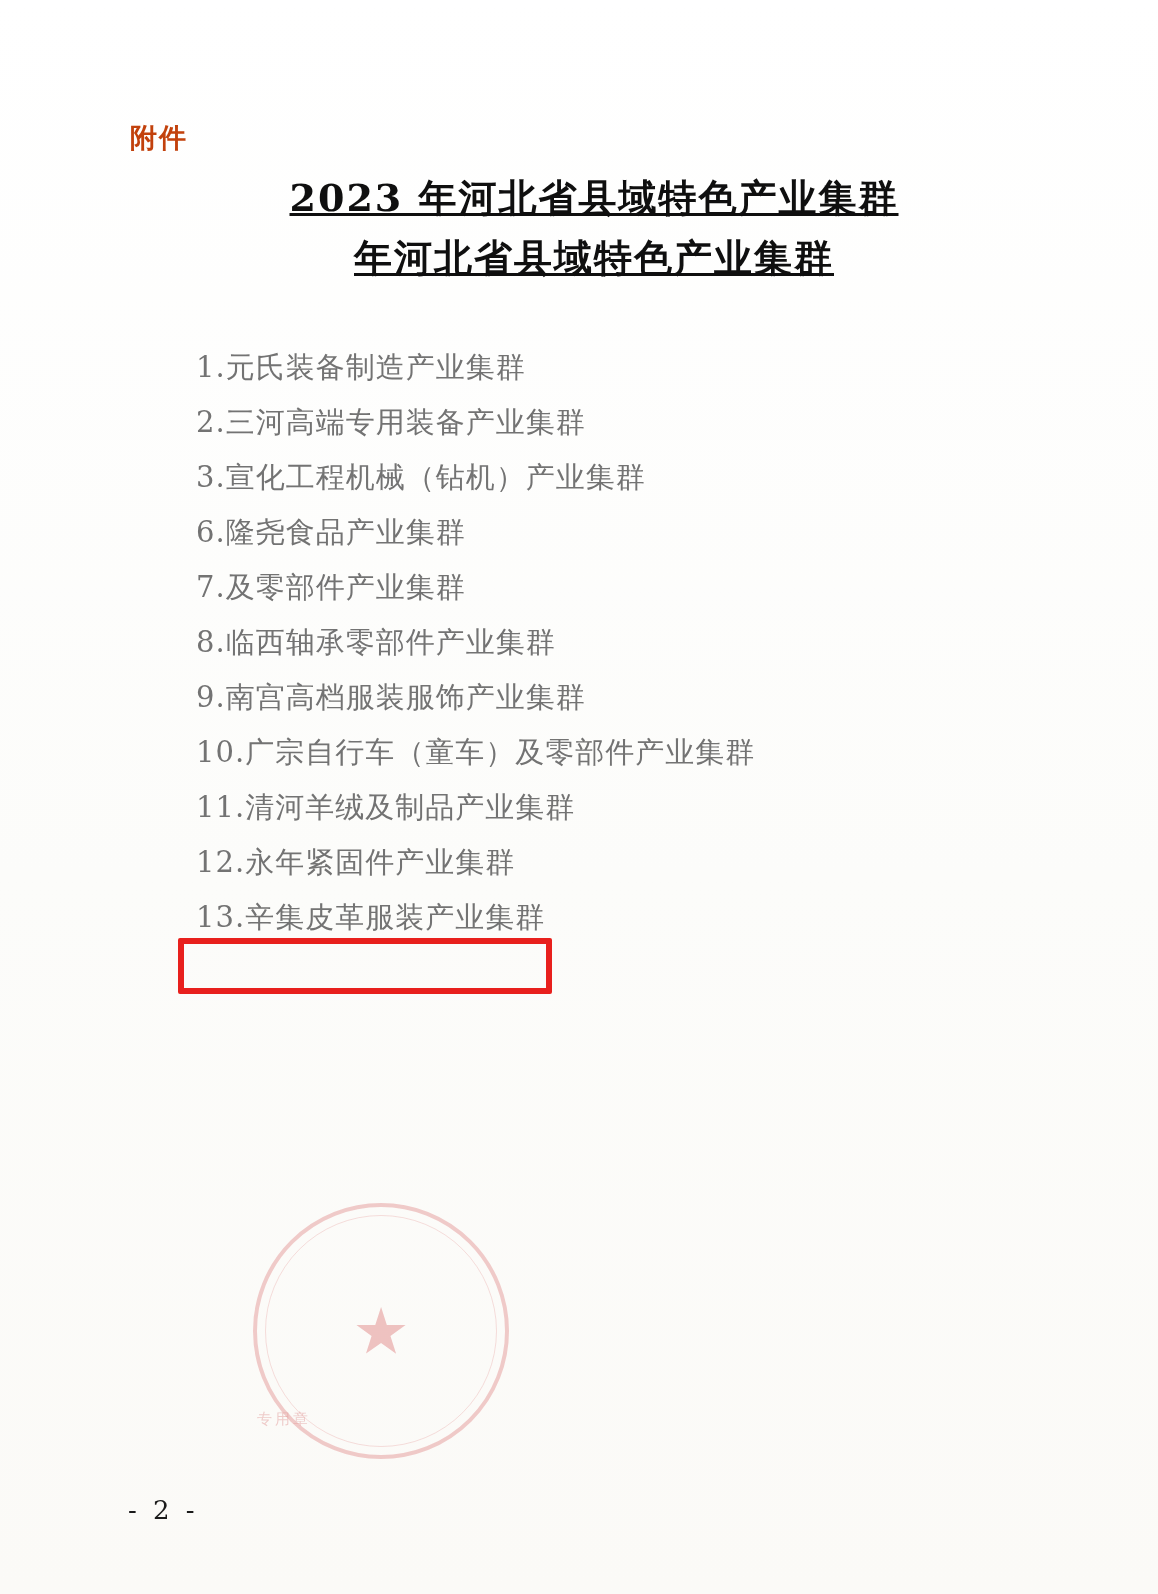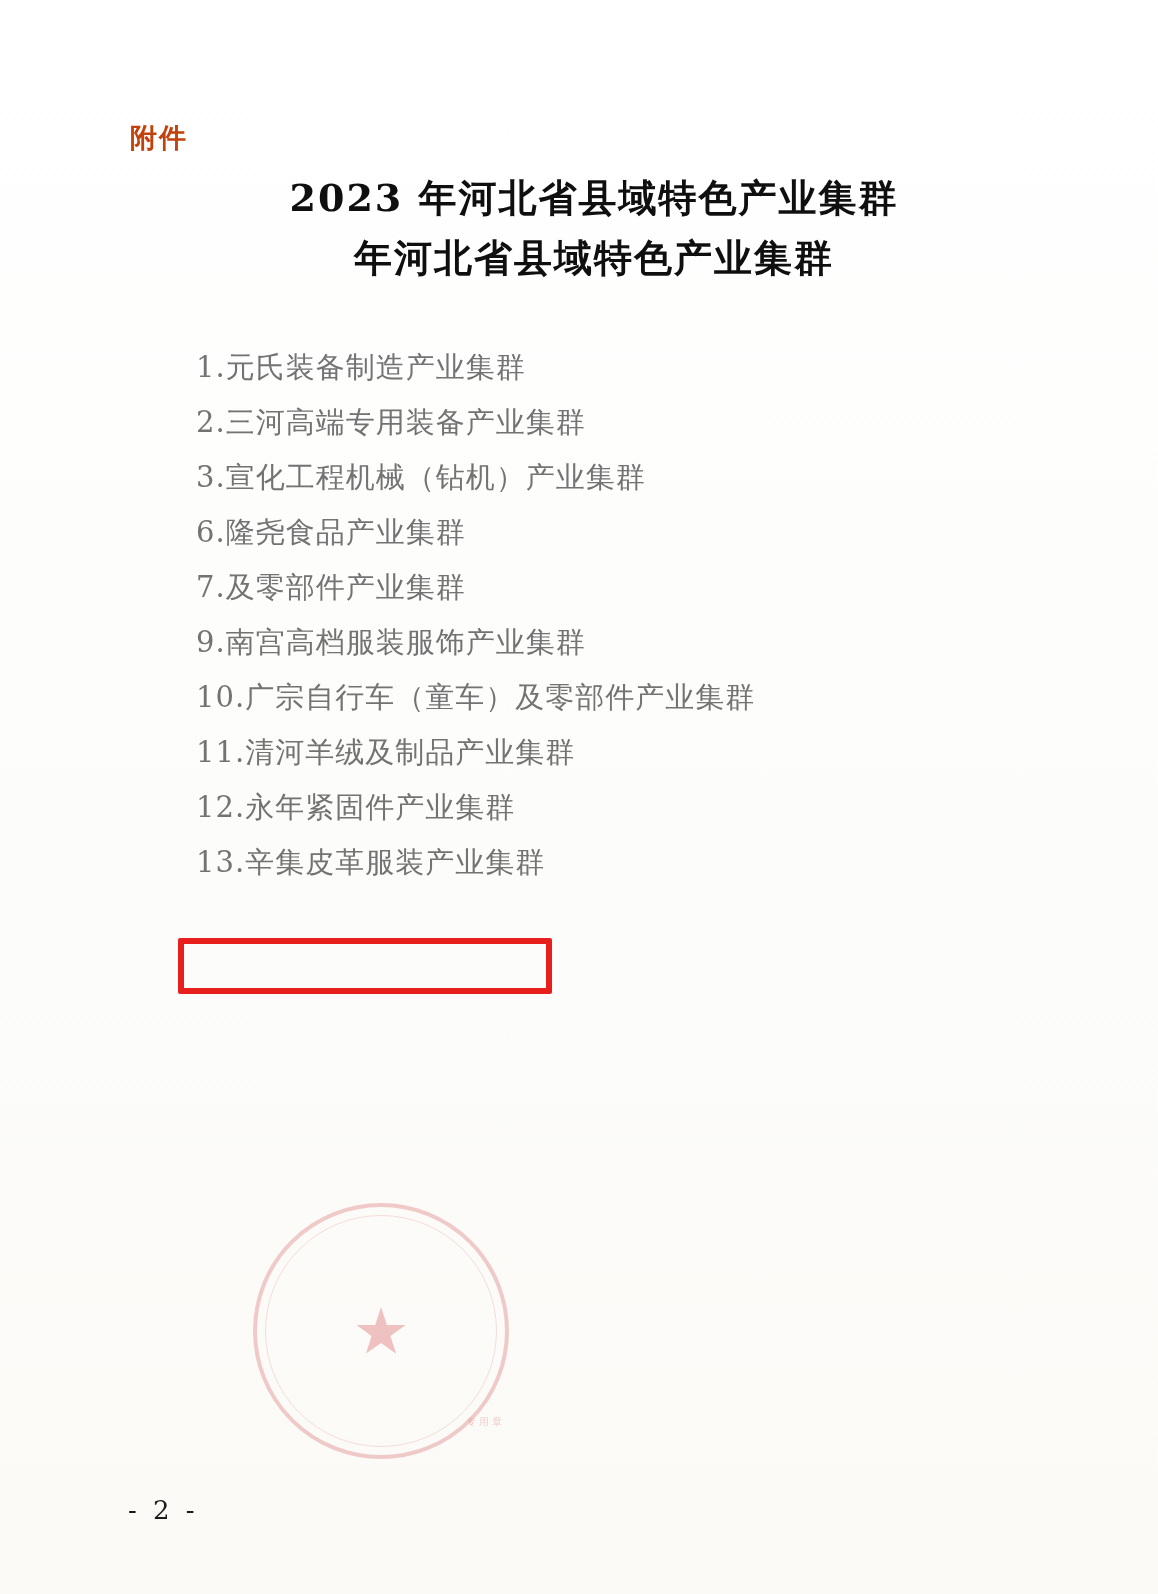--- a/index.html
+++ b/index.html
@@ -50,20 +50,21 @@
     width: 1158px;
     text-align: center;
     font-family: "DejaVu Serif", "Liberation Serif", serif;
     font-weight: 700;
     font-size: 38px;
     line-height: 60px;
     letter-spacing: 2px;
     color: #0f0f0f;
     padding-left: 30px;
     box-sizing: border-box;
+    text-decoration: underline;
   }
   .doc-title .line {
     display: block;
   }
   .list {
     position: absolute;
     left: 196px;
     top: 340px;
     width: 820px;
   }
@@ -123,22 +124,22 @@
     transform: translate(-50%, -50%);
     color: rgba(214, 90, 90, 0.65);
     font-size: 56px;
     line-height: 1;
   }
   .stamp .stamp-bottom {
     position: absolute;
     left: 0;
     right: 0;
     bottom: 26px;
-    text-align: right;
-    font-size: 10px;
+    text-align: left;
+    font-size: 15px;
     letter-spacing: 3px;
     color: rgba(205, 80, 80, 0.5);
     font-family: "DejaVu Sans", "Liberation Sans", sans-serif;
   }
   .page-number {
     position: absolute;
     left: 0;
     top: 1495px;
     width: 1158px;
     text-align: left;
@@ -173,20 +174,23 @@
       <div class="list-item">
         <span class="idx">3.</span><span class="txt">宣化工程机械（钻机）产业集群</span>
       </div>
       <div class="list-item">
         <span class="idx">6.</span><span class="txt">隆尧食品产业集群</span>
       </div>
       <div class="list-item">
         <span class="idx">7.</span><span class="txt">及零部件产业集群</span>
       </div>
       <div class="list-item">
+        <span class="idx">8.</span><span class="txt">临西轴承零部件产业集群</span>
+      </div>
+      <div class="list-item">
         <span class="idx">9.</span><span class="txt">南宫高档服装服饰产业集群</span>
       </div>
       <div class="list-item">
         <span class="idx">10.</span><span class="txt">广宗自行车（童车）及零部件产业集群</span>
       </div>
       <div class="list-item">
         <span class="idx">11.</span><span class="txt">清河羊绒及制品产业集群</span>
       </div>
       <div class="list-item highlighted">
         <span class="idx">12.</span><span class="txt">永年紧固件产业集群</span>

